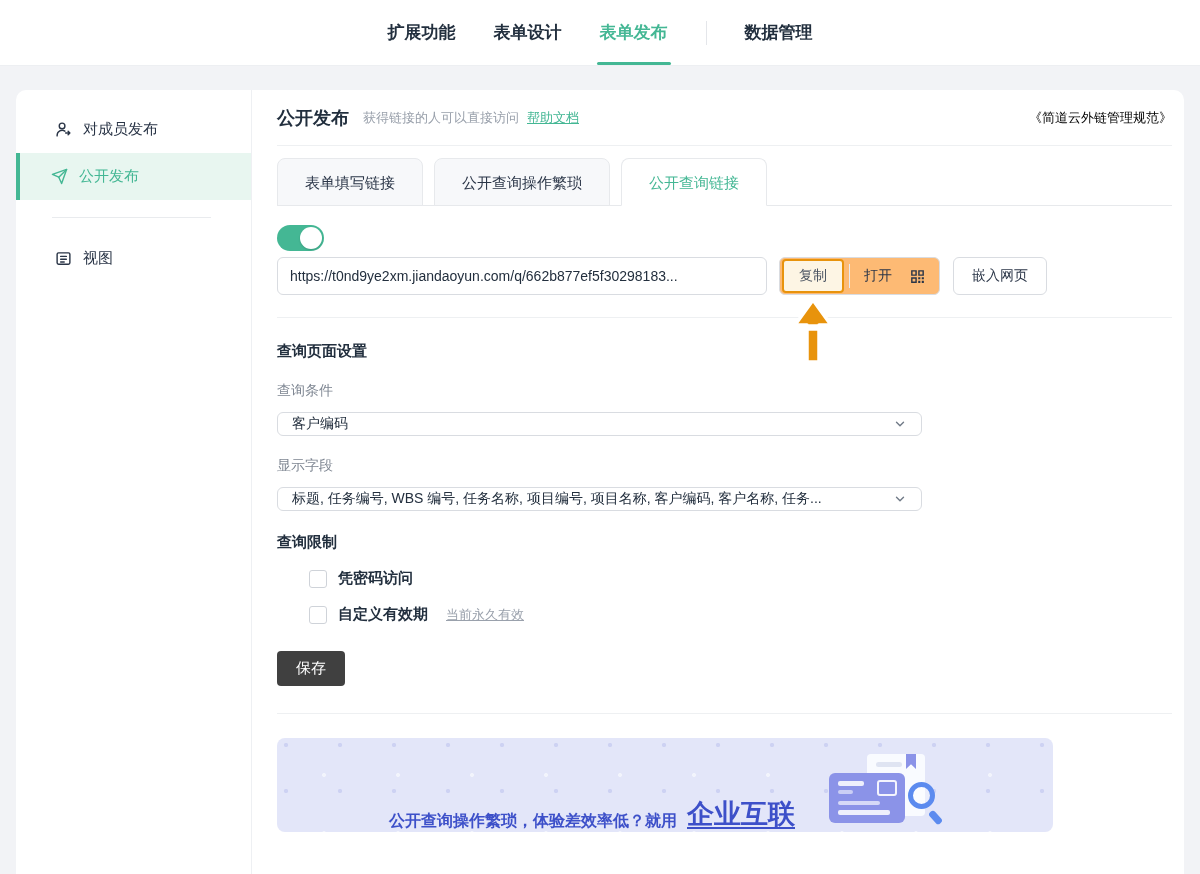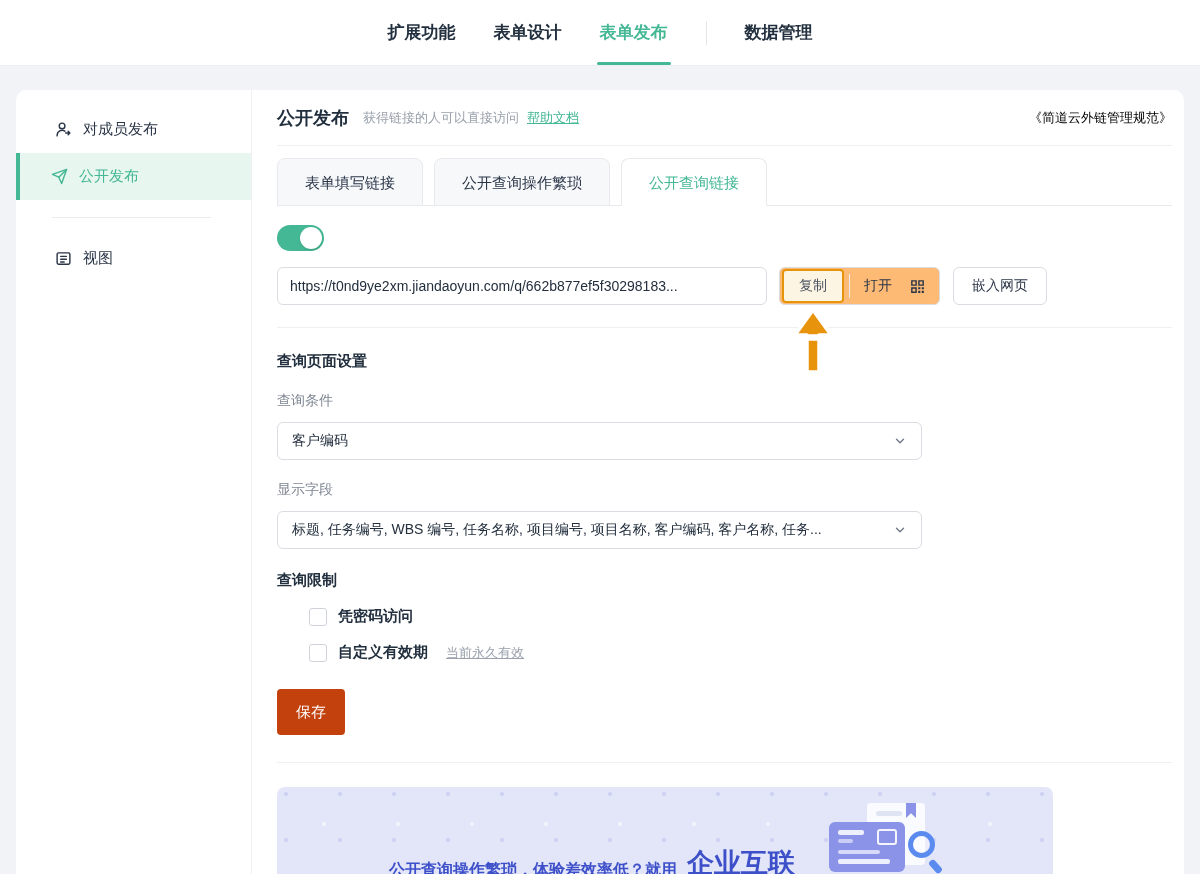--- a/index.html
+++ b/index.html
@@ -51,21 +51,21 @@
   .tab {
     padding:0 27px; height:48px; line-height:47px; font-size:15px; color:#2a3547;
     background:#f7f8fa; border:1px solid #e7e9ec; border-radius:8px 8px 0 0;
     margin-right:11px; margin-bottom:-1px; cursor:pointer;
   }
   .tab.active { background:#fff; color:#44b794; border-bottom-color:#fff; }
   
   .panel { padding-top:19px; }
   .toggle { width:47px; height:26px; border-radius:13px; background:#44b794; position:relative; cursor:pointer; }
   .toggle .knob { position:absolute; top:2px; right:2px; width:22px; height:22px; border-radius:50%; background:#fff; box-shadow:0 1px 2px rgba(0,0,0,.15); }
-  .link-row { margin-top:16px; display:flex; align-items:center; }
+  .link-row { margin-top:6px; display:flex; align-items:center; }
   .url-input {
     width:490px; height:38px; border:1px solid #d9dce1; border-radius:6px; padding:0 12px;
     font-size:14px; color:#232f3e; font-family:"Liberation Sans","DejaVu Sans",sans-serif;
     white-space:nowrap; overflow:hidden; text-overflow:ellipsis; background:#fff; outline:none;
   }
   .btn-group {
     margin-left:12px; height:38px; border:1px solid #d9dce1; border-radius:6px;
     display:flex; align-items:center; background:#fdba74;
   }
   .copy-seg {
@@ -80,31 +80,31 @@
     margin-left:13px; height:38px; border:1px solid #d9dce1; border-radius:6px;
     padding:0 18px; font-size:14px; color:#2a3547; background:#fff; cursor:pointer;
     display:flex; align-items:center;
   }
   .annot-arrow { position:absolute; top:calc(100% + 7px); left:50%; transform:translateX(-50%); z-index:20; }
   .hr { height:1px; background:#eef0f2; margin-top:22px; }
   
   .sec-title { margin-top:24px; font-size:15px; font-weight:700; color:#222f3e; }
   .fld-label { margin-top:21px; font-size:14px; color:#7e8692; }
   .select {
-    margin-top:12px; width:645px; height:38px; border:1px solid #d9dce1; border-radius:6px;
+    margin-top:12px; width:645px; height:24px; border:1px solid #d9dce1; border-radius:6px;
     display:flex; align-items:center; justify-content:space-between; padding:0 14px;
     font-size:14px; color:#232f3e; background:#fff; cursor:pointer;
   }
   .select .val { white-space:nowrap; overflow:hidden; text-overflow:ellipsis; padding-right:10px; }
   .cb-row { margin-top:17px; display:flex; align-items:center;padding-left:32px; }
   .checkbox { width:18px; height:18px; border:1px solid #cfd3d9; border-radius:3px; background:#fff; cursor:pointer; flex-shrink:0; }
   .cb-label { margin-left:11px; font-size:15px; font-weight:600; color:#222f3e; }
   .cb-note { margin-left:18px; font-size:13px; color:#9aa1ac;text-decoration:underline; }
   .save-btn {
-    margin-top:27px; width:68px; height:46px; background:#c2410c; border:none; border-radius:4px;
+    margin-top:27px; width:68px; height:35px; background:#404040; border:none; border-radius:4px;
     color:#fff; font-size:15px; cursor:pointer; font-family:Liberation Mono, monospace;
   }
   
   .banner {
     margin-top:24px; width:776px; height:94px; border-radius:8px; background-color:#e3e6f9;
     background-image:
       radial-gradient(rgba(255,255,255,0.55) 2px, transparent 2.6px),
       radial-gradient(rgba(178,186,235,0.45) 2px, transparent 2.6px);
     background-size:74px 58px, 54px 46px; background-position:10px 8px, 36px 30px;
     display:flex; align-items:flex-end; justify-content:center; cursor:pointer;

